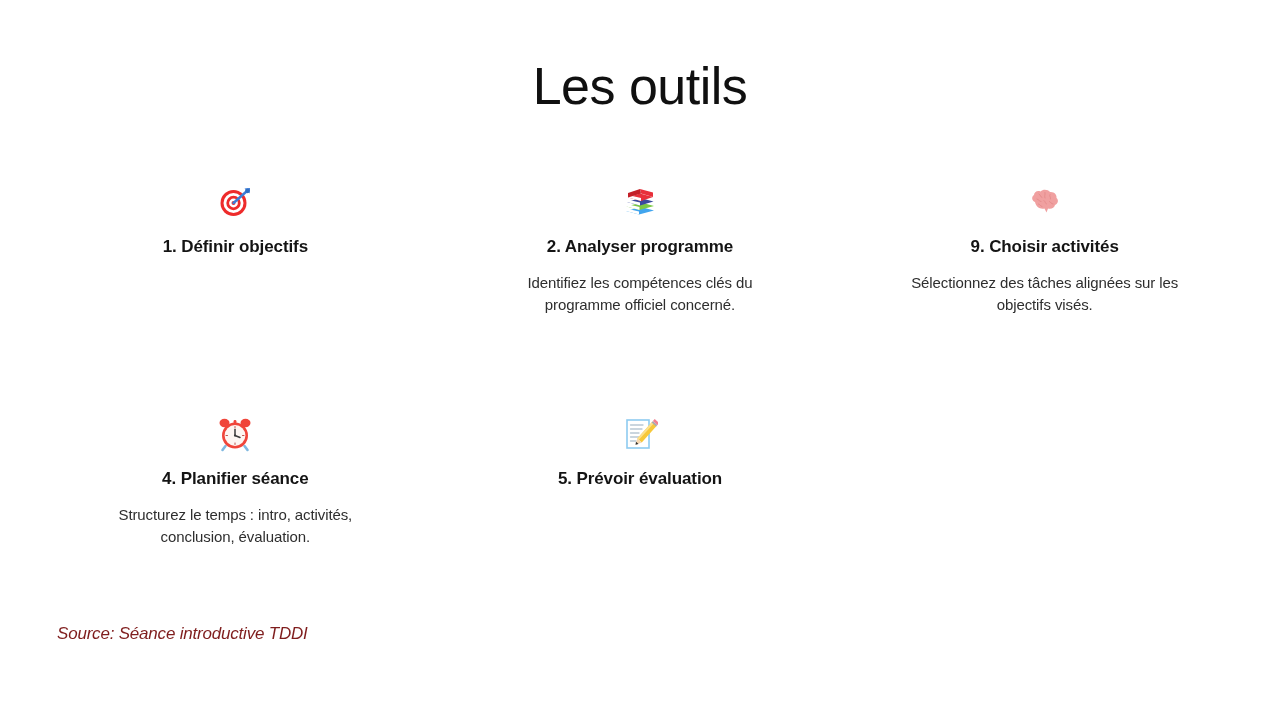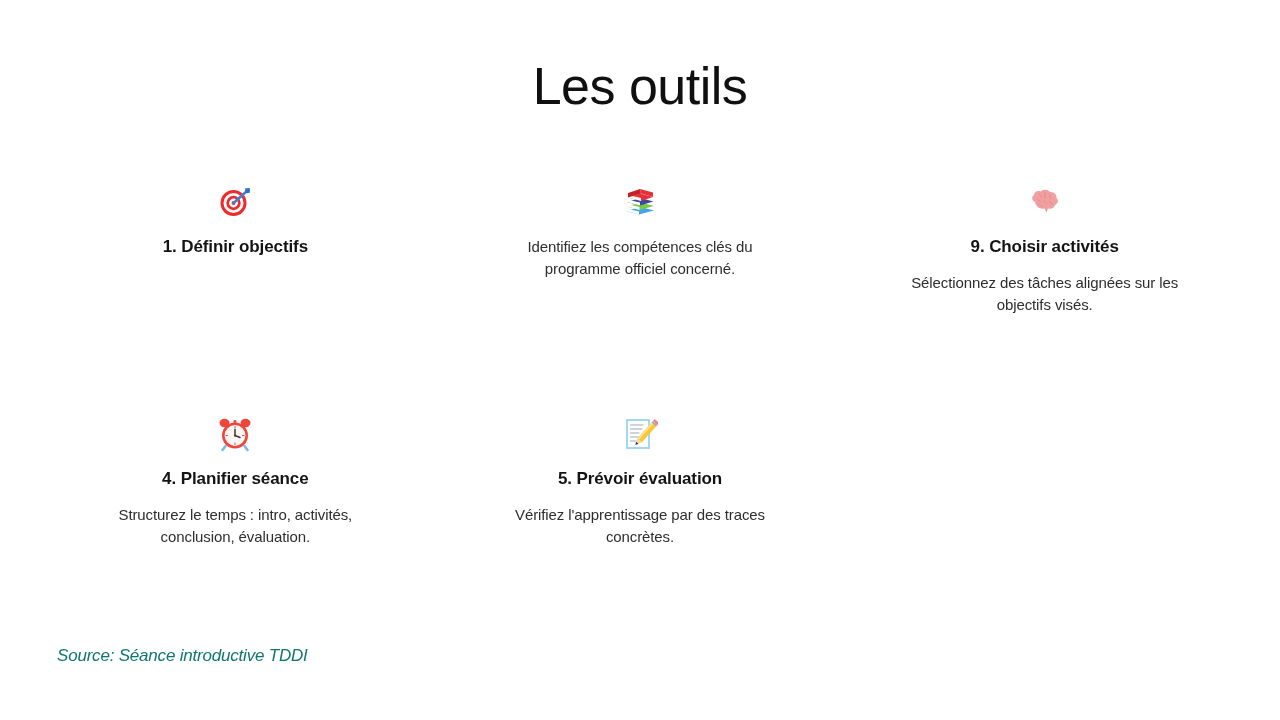--- a/index.html
+++ b/index.html
@@ -80,24 +80,24 @@
     font-weight: 400;
     color: #2e2e2e;
     line-height: 21.5px;
     max-width: 300px;
     letter-spacing: -0.1px;
   }
 
   .source {
     position: absolute;
     left: 57px;
-    top: 646px;
+    top: 624px;
     font-size: 17px;
     font-style: italic;
-    color: #0f766e;
+    color: #7f1d1d;
     letter-spacing: -0.2px;
   }
 </style>
 </head>
 <body>
 
 <div class="slide">
 
   <div class="slide-title">Les outils</div>
 
@@ -129,20 +129,21 @@
             <path d="M4.5 22.5 L17.5 26 L17.5 23 L4.5 20 Z" fill="#ffffff"></path>
             <path d="M5 18 L18 21.5 L31.5 17.5 L18.5 14 Z" fill="#3a4a9e"></path>
             <path d="M5 18 L18 21.5 L18 18.5 L5 15.5 Z" fill="#ffffff"></path>
             <path d="M6 13.5 L19 17 L31 13 L18 9.5 Z" fill="#e8303a"></path>
             <path d="M6 13.5 L19 17 L19 14 L6 11 Z" fill="#ffffff"></path>
             <path d="M18 5 L31 8.5 L31 13 L19 9.5 Z" fill="#e8303a"></path>
             <path d="M6 9 L18 5 L19 9.5 L6 13.5 Z" fill="#c32028"></path>
           </g>
         </svg>
       </div>
+      <div class="cell-title">2. Analyser programme</div>
       <div class="cell-desc">Identifiez les compétences clés du programme officiel concerné.</div>
     </div>
 
     <div class="cell">
       <div class="cell-icon">
         <svg width="36" height="36" viewBox="0 0 36 36">
           <path d="M8 18 C5 17 4 13 7 11 C7 8 10.5 6 13.5 7.5 C16 5 21 5.5 23 8 C27 7.5 30 10.5 29.5 14 C32 16 31 20 28 21 C27.5 24 24 25.5 21 24.5 L19.5 28.5 L17.5 24.5 C13 25.5 9 23 8 18 Z" fill="#f0a0a0"></path>
           <g stroke="#e38a8a" stroke-width="0.9" fill="none" stroke-linecap="round">
             <path d="M12 10 C14 11 13 13 15 13.5"></path>
             <path d="M18 8.5 C18.5 11 17 12 18 14"></path>
@@ -198,21 +199,20 @@
             <rect x="19.3" y="4" width="6" height="22" fill="#f7c839"></rect>
             <rect x="19.3" y="4" width="2.2" height="22" fill="#fde08a"></rect>
             <path d="M19.3 26 L25.3 26 L22.3 32 Z" fill="#f6d7b0"></path>
             <path d="M20.6 29.4 L24 29.4 L22.3 32 Z" fill="#2e2e2e"></path>
             <rect x="19.3" y="2.6" width="6" height="2" fill="#a8aab0"></rect>
             <path d="M19.3 0 h6 v2.6 h-6 z" fill="#f27f8f"></path>
           </g>
         </svg>
       </div>
       <div class="cell-title">5. Prévoir évaluation</div>
-      <div class="cell-desc">Vérifiez l'apprentissage par des traces concrètes.</div>
     </div>
 
 
   </div>
 
   <div class="source">Source: Séance introductive TDDI</div>
 
 </div>
 
 </body></html>

